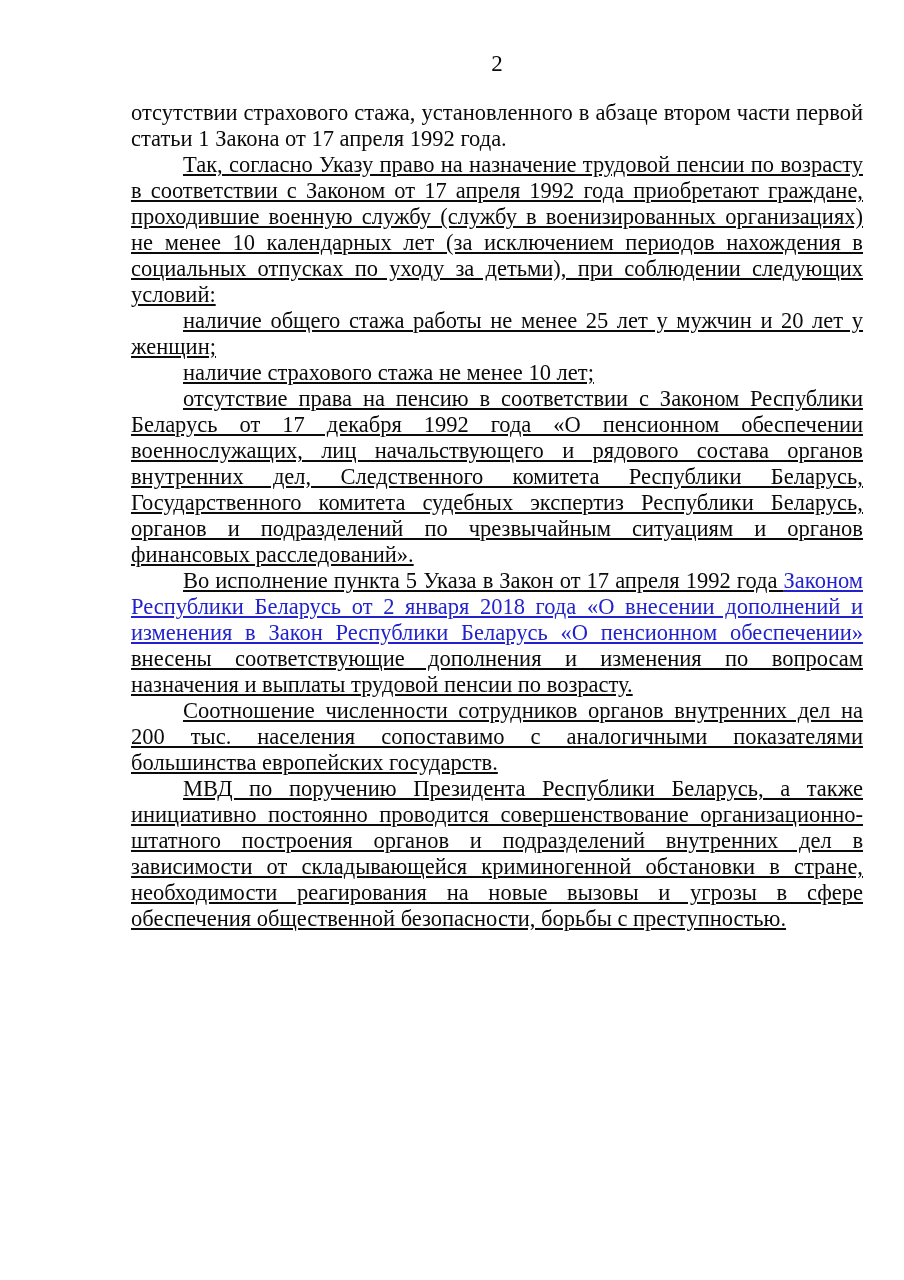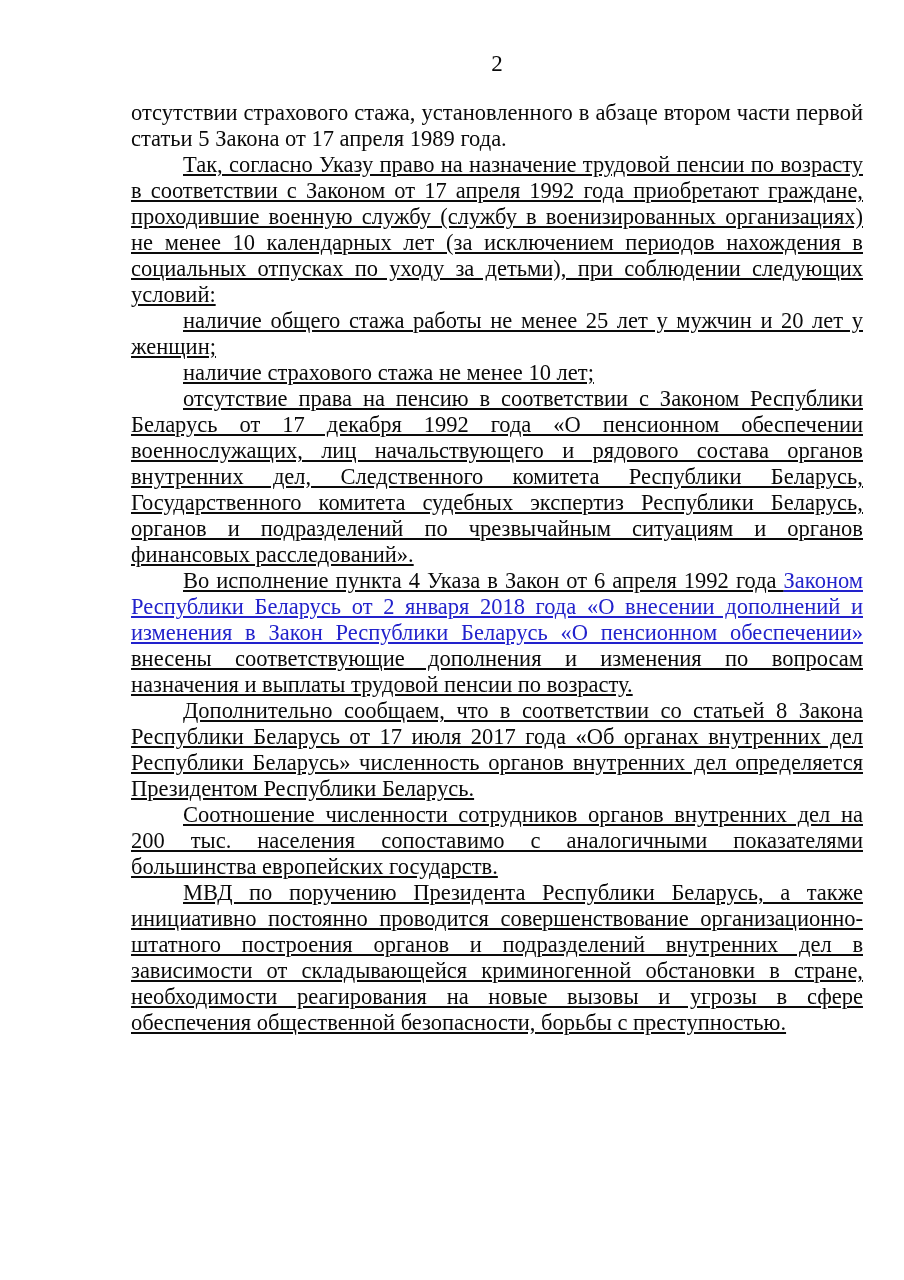--- a/index.html
+++ b/index.html
@@ -47,23 +47,22 @@
     text-decoration: underline;
     cursor: pointer;
   }
 </style>
 </head>
 <body>
 
 <div class="page">
   <div class="page-number">2</div>
   <div class="content">
-      <p><span>отсутствии страхового стажа, установленного в абзаце втором части первой статьи 5 Закона от 17 апреля 1989 года.</span></p>
+      <p><span>отсутствии страхового стажа, установленного в абзаце втором части первой статьи 1 Закона от 17 апреля 1992 года.</span></p>
       <p class="indent"><span>Так, согласно Указу право на назначение трудовой пенсии по возрасту в соответствии с Законом от 17 апреля 1992 года приобретают граждане, проходившие военную службу (службу в военизированных организациях) не менее 10 календарных лет (за исключением периодов нахождения в социальных отпусках по уходу за детьми), при соблюдении следующих условий:</span></p>
       <p class="indent"><span>наличие общего стажа работы не менее 25 лет у мужчин и 20 лет у женщин;</span></p>
       <p class="indent"><span>наличие страхового стажа не менее 10 лет;</span></p>
       <p class="indent"><span>отсутствие права на пенсию в соответствии с Законом Республики Беларусь от 17 декабря 1992 года «О пенсионном обеспечении военнослужащих, лиц начальствующего и рядового состава органов внутренних дел, Следственного комитета Республики Беларусь, Государственного комитета судебных экспертиз Республики Беларусь, органов и подразделений по чрезвычайным ситуациям и органов финансовых расследований».</span></p>
-      <p class="indent"><span>Во исполнение пункта 4 Указа в Закон от 6 апреля 1992 года </span><a class="doc-link" href="#">Законом Республики Беларусь от 2 января 2018 года «О внесении дополнений и изменения в Закон Республики Беларусь «О пенсионном обеспечении»</a><span> внесены соответствующие дополнения и изменения по вопросам назначения и выплаты трудовой пенсии по возрасту.</span></p>
-      <p class="indent"><span>Дополнительно сообщаем, что в соответствии со статьей 8 Закона Республики Беларусь от 17 июля 2017 года «Об органах внутренних дел Республики Беларусь» численность органов внутренних дел определяется Президентом Республики Беларусь.</span></p>
+      <p class="indent"><span>Во исполнение пункта 5 Указа в Закон от 17 апреля 1992 года </span><a class="doc-link" href="#">Законом Республики Беларусь от 2 января 2018 года «О внесении дополнений и изменения в Закон Республики Беларусь «О пенсионном обеспечении»</a><span> внесены соответствующие дополнения и изменения по вопросам назначения и выплаты трудовой пенсии по возрасту.</span></p>
       <p class="indent"><span>Соотношение численности сотрудников органов внутренних дел на 200 тыс. населения сопоставимо с аналогичными показателями большинства европейских государств.</span></p>
       <p class="indent"><span>МВД по поручению Президента Республики Беларусь, а также инициативно постоянно проводится совершенствование организационно-штатного построения органов и подразделений внутренних дел в зависимости от складывающейся криминогенной обстановки в стране, необходимости реагирования на новые вызовы и угрозы в сфере обеспечения общественной безопасности, борьбы с преступностью.</span></p>
     </div>
 </div>
 
 </body></html>

